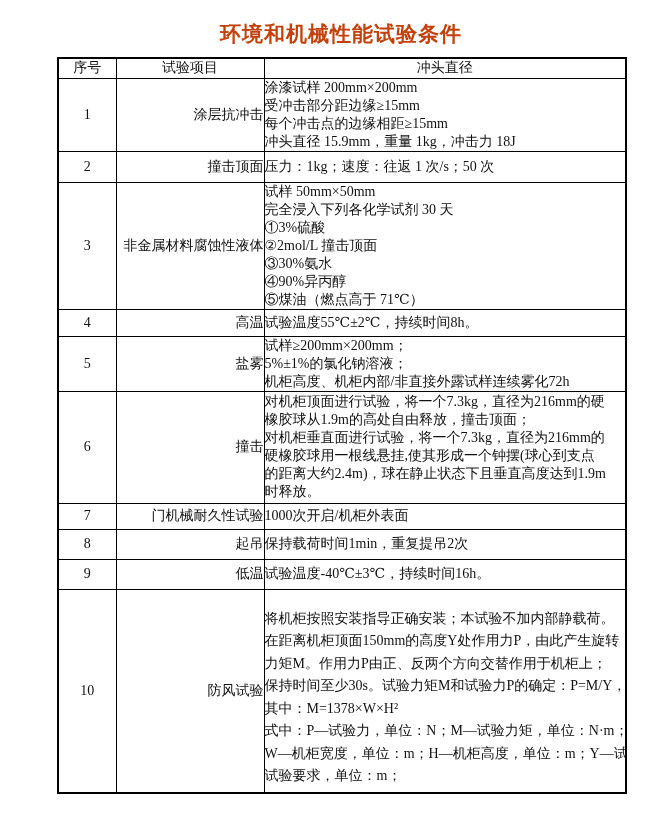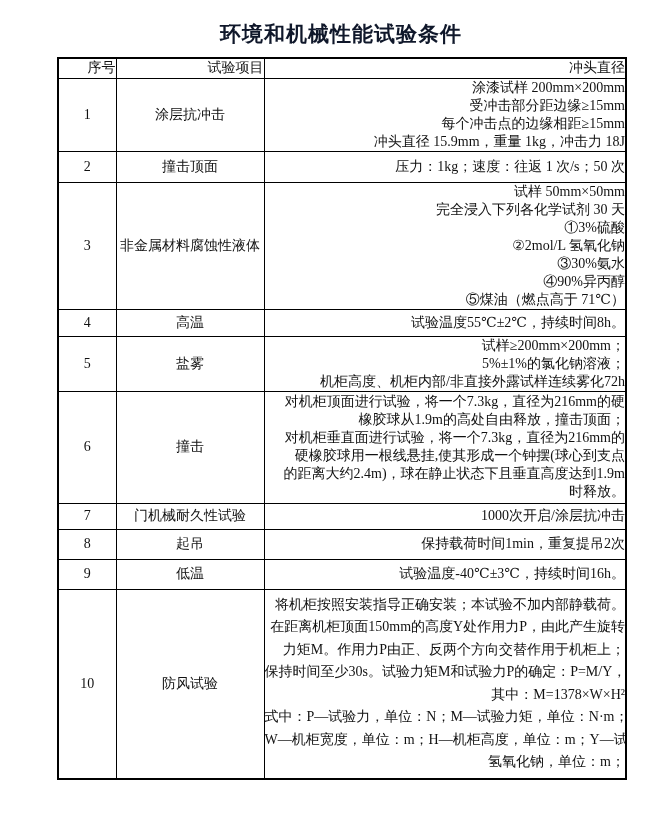--- a/index.html
+++ b/index.html
@@ -20,21 +20,21 @@
     position: absolute;
     top: 20px;
     left: 57px;
     width: 568px;
     margin: 0;
     text-align: center;
     font-size: 21px;
     font-weight: 700;
     font-family: "Liberation Sans", "DejaVu Sans", sans-serif;
     letter-spacing: 1px;
-    color: #0f172a;
+    color: #c2410c;
   }
   table.cond-table {
     position: absolute;
     top: 57px;
     left: 57px;
     width: 568px;
     border-collapse: collapse;
     table-layout: fixed;
     border: 2px solid #000000;
     font-size: 14px;
@@ -42,42 +42,42 @@
   }
   .cond-table th, .cond-table td {
     border: 1px solid #000000;
     padding: 0;
     vertical-align: middle;
     overflow: hidden;
   }
   .cond-table thead tr { height: 20px; }
   .cond-table th {
     font-weight: normal;
-    text-align: right;
+    text-align: center;
     font-size: 14px;
   }
   .c-no   { text-align: center; }
-  .c-item { text-align: center; }
-  .c-req  { text-align: right; padding: 2px 4px 2px 6px; }
+  .c-item { text-align: right; }
+  .c-req  { text-align: left; padding: 2px 4px 2px 6px; }
   .req-line {
     white-space: nowrap;
     overflow: hidden;
   }
   
   .cond-table tbody tr:nth-child(1)  { height: 71px; }
   .cond-table tbody tr:nth-child(2)  { height: 31px; }
   .cond-table tbody tr:nth-child(3)  { height: 124px; }
   .cond-table tbody tr:nth-child(4)  { height: 27px; }
   .cond-table tbody tr:nth-child(5)  { height: 55px; }
   .cond-table tbody tr:nth-child(6)  { height: 112px; }
   .cond-table tbody tr:nth-child(7)  { height: 26px; }
   .cond-table tbody tr:nth-child(8)  { height: 30px; }
   .cond-table tbody tr:nth-child(9)  { height: 30px; }
   .cond-table tbody tr:nth-child(10) { height: 182px; }
-  .cond-table tbody tr:nth-child(10) .c-req { line-height: 22.5px; padding-top: 4px; padding-bottom: 4px; }
+  .cond-table tbody tr:nth-child(10) .c-req { line-height: 22.5px; padding-top: 18px; padding-bottom: 4px; }
 </style>
 </head>
 <body>
 
 <div class="page">
 
   <h1 class="doc-title">环境和机械性能试验条件</h1>
 
   <table class="cond-table">
     <colgroup>
@@ -110,21 +110,21 @@
             <div class="req-line">压力：1kg；速度：往返 1 次/s；50 次</div>
           </td>
         </tr>
         <tr>
           <td class="c-no">3</td>
           <td class="c-item">非金属材料腐蚀性液体</td>
           <td class="c-req">
             <div class="req-line">试样 50mm×50mm</div>
             <div class="req-line">完全浸入下列各化学试剂 30 天</div>
             <div class="req-line">①3%硫酸</div>
-            <div class="req-line">②2mol/L 氢氧化钠</div>
+            <div class="req-line">②2mol/L 撞击顶面</div>
             <div class="req-line">③30%氨水</div>
             <div class="req-line">④90%异丙醇</div>
             <div class="req-line">⑤煤油（燃点高于 71℃）</div>
           </td>
         </tr>
         <tr>
           <td class="c-no">4</td>
           <td class="c-item">高温</td>
           <td class="c-req">
             <div class="req-line">试验温度55℃±2℃，持续时间8h。</div>
@@ -148,21 +148,21 @@
             <div class="req-line">对机柜垂直面进行试验，将一个7.3kg，直径为216mm的</div>
             <div class="req-line">硬橡胶球用一根线悬挂,使其形成一个钟摆(球心到支点</div>
             <div class="req-line">的距离大约2.4m)，球在静止状态下且垂直高度达到1.9m</div>
             <div class="req-line">时释放。</div>
           </td>
         </tr>
         <tr>
           <td class="c-no">7</td>
           <td class="c-item">门机械耐久性试验</td>
           <td class="c-req">
-            <div class="req-line">1000次开启/涂层抗冲击</div>
+            <div class="req-line">1000次开启/机柜外表面</div>
           </td>
         </tr>
         <tr>
           <td class="c-no">8</td>
           <td class="c-item">起吊</td>
           <td class="c-req">
             <div class="req-line">保持载荷时间1min，重复提吊2次</div>
           </td>
         </tr>
         <tr>
@@ -176,19 +176,19 @@
           <td class="c-no">10</td>
           <td class="c-item">防风试验</td>
           <td class="c-req">
             <div class="req-line">将机柜按照安装指导正确安装；本试验不加内部静载荷。</div>
             <div class="req-line">在距离机柜顶面150mm的高度Y处作用力P，由此产生旋转</div>
             <div class="req-line">力矩M。作用力P由正、反两个方向交替作用于机柜上；</div>
             <div class="req-line">保持时间至少30s。试验力矩M和试验力P的确定：P=M/Y，</div>
             <div class="req-line">其中：M=1378×W×H²</div>
             <div class="req-line">式中：P—试验力，单位：N；M—试验力矩，单位：N·m；</div>
             <div class="req-line">W—机柜宽度，单位：m；H—机柜高度，单位：m；Y—试</div>
-            <div class="req-line">氢氧化钠，单位：m；</div>
+            <div class="req-line">试验要求，单位：m；</div>
           </td>
         </tr>
       </tbody>
   </table>
 
 </div>
 
 </body></html>

